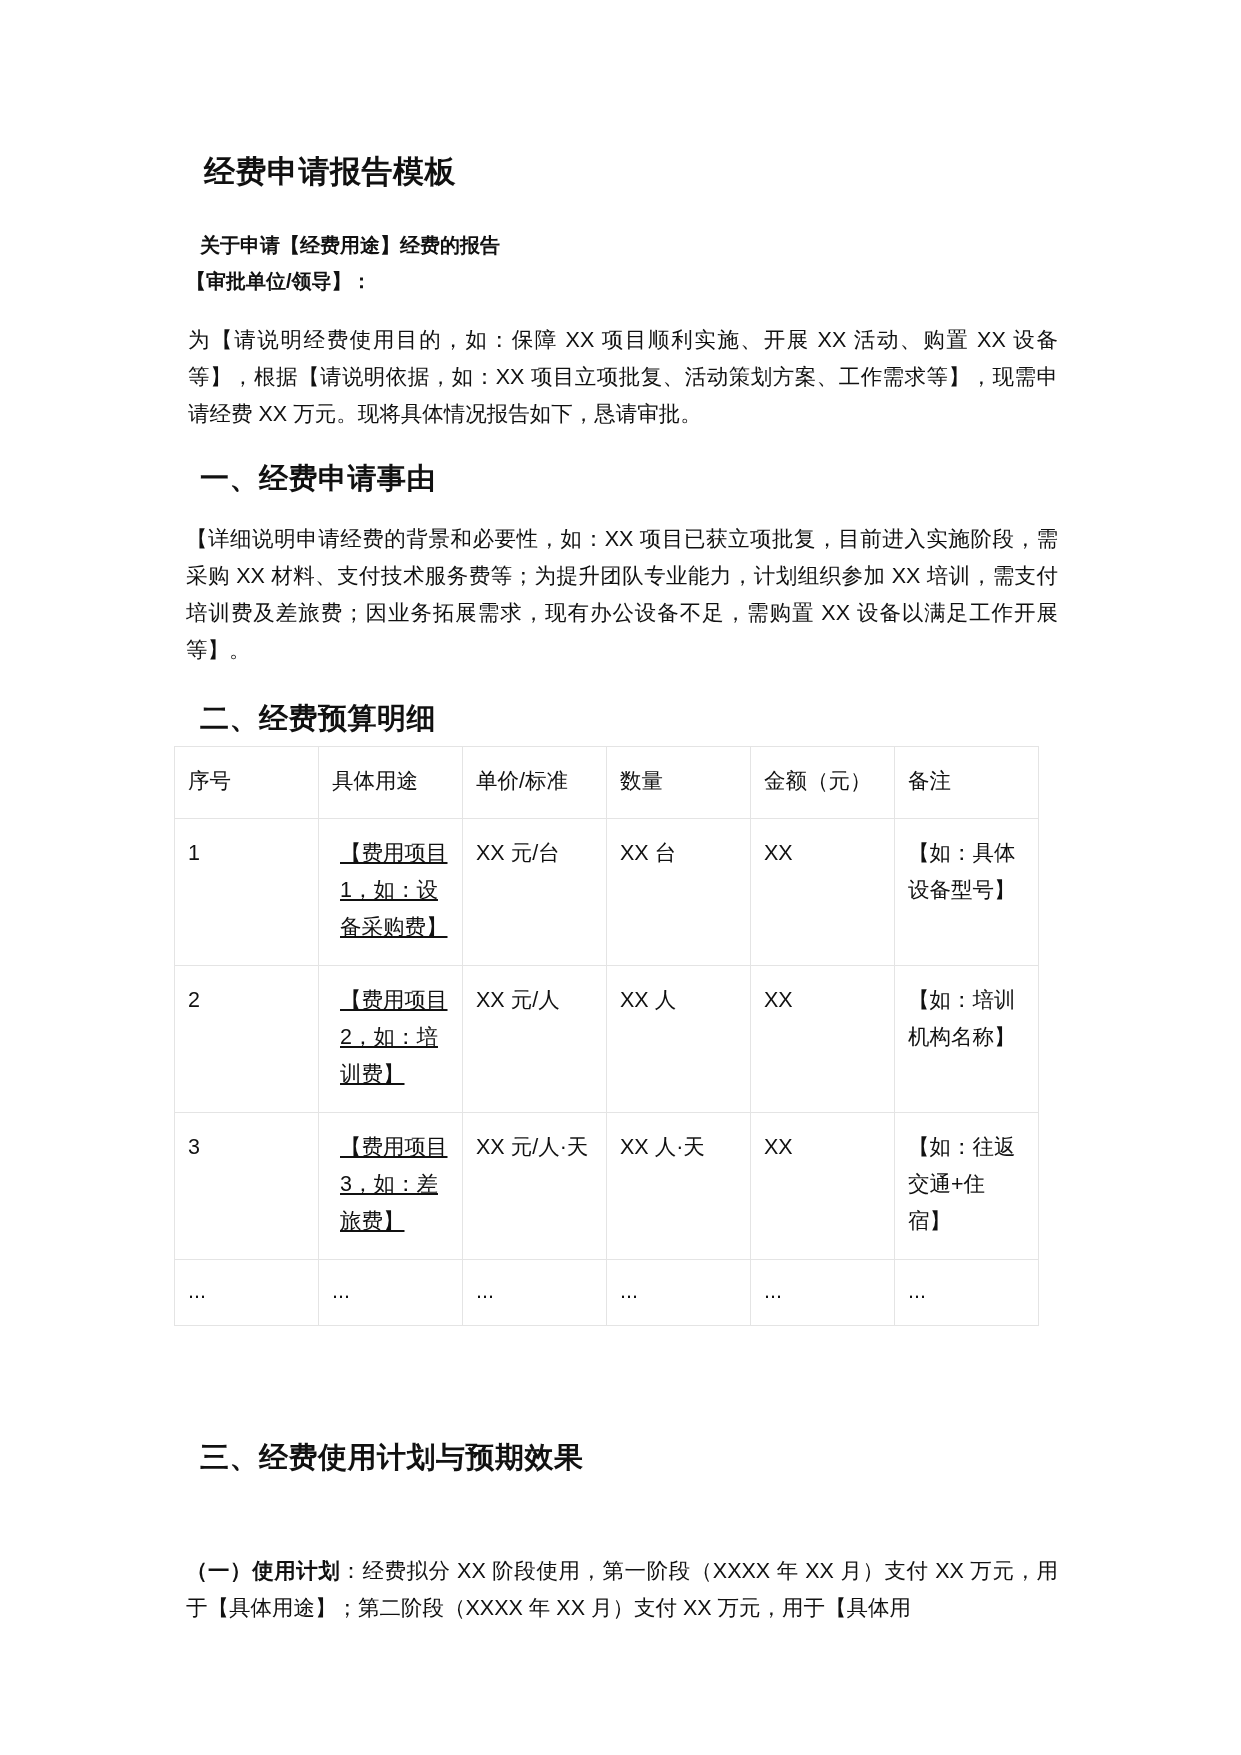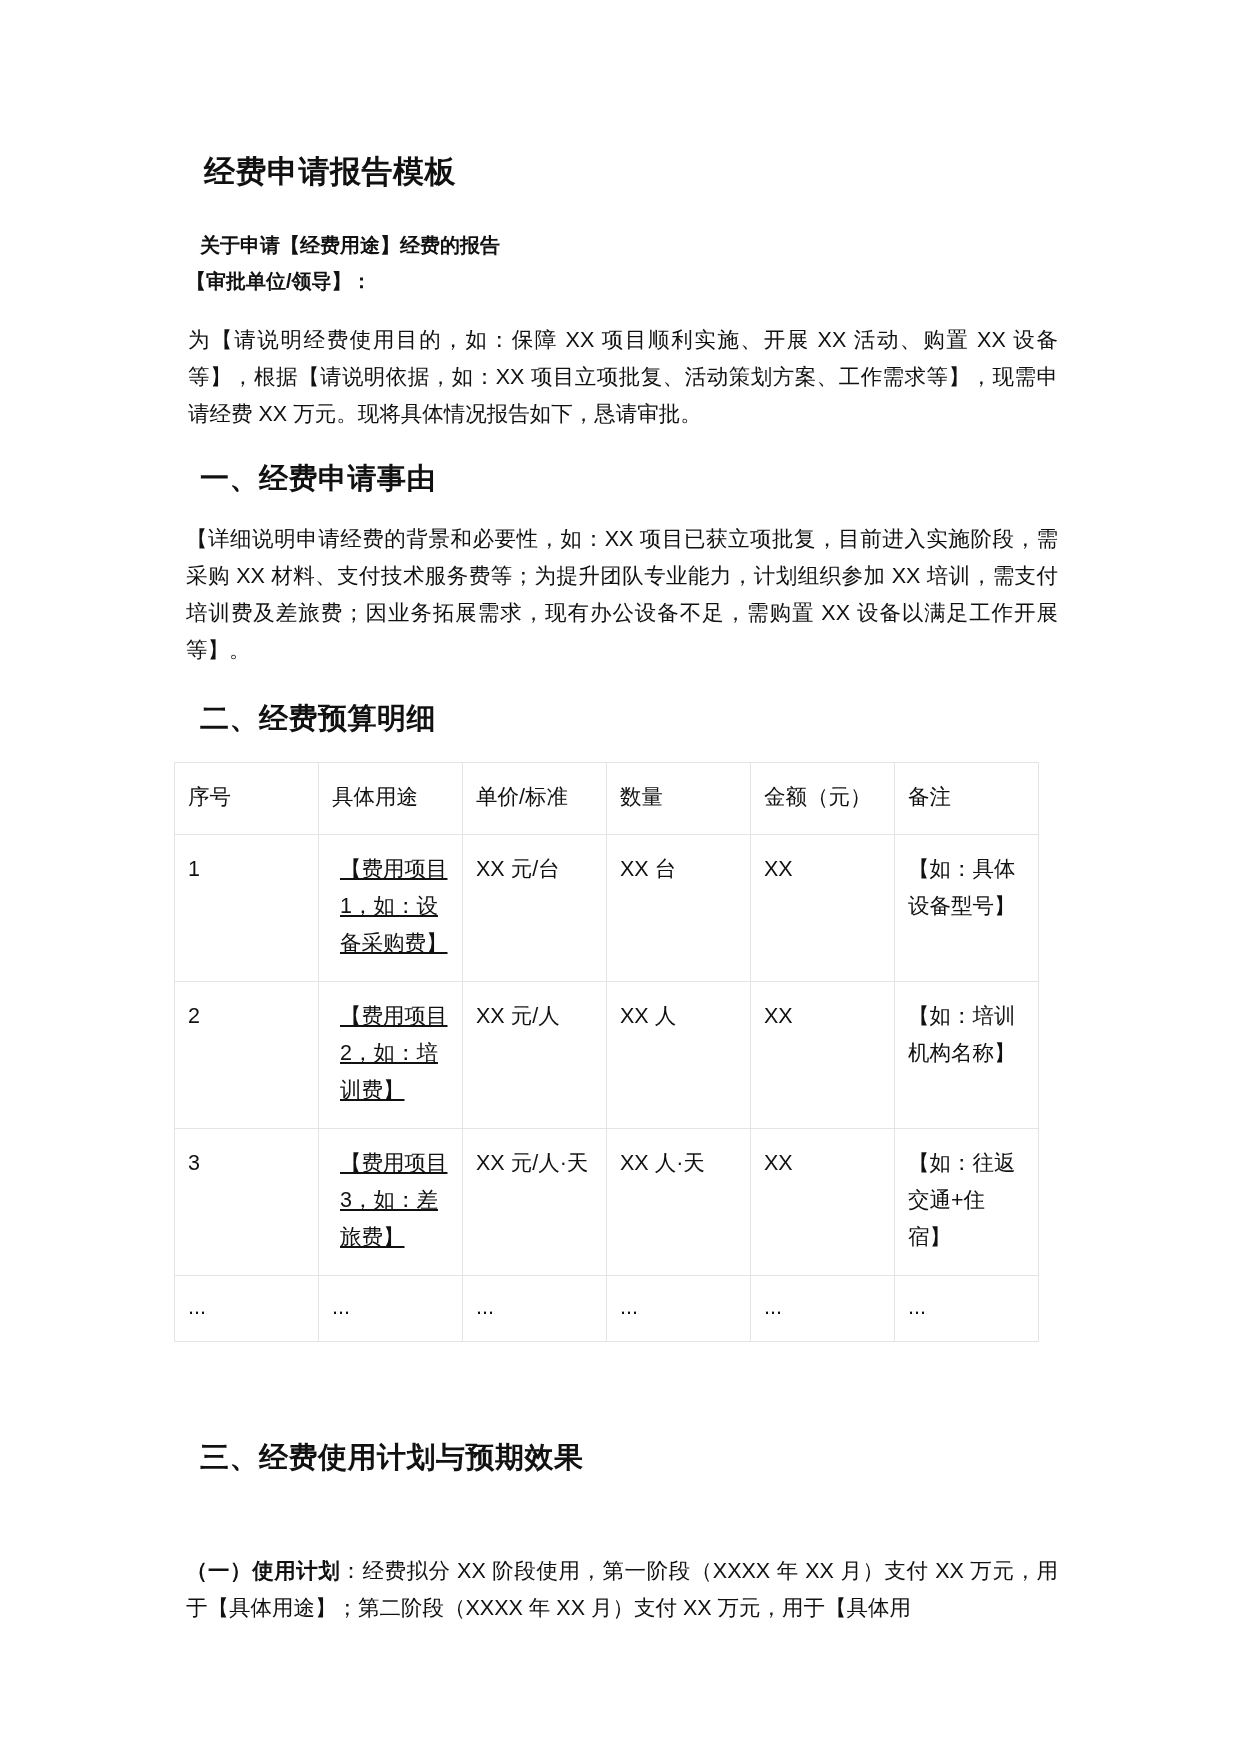--- a/index.html
+++ b/index.html
@@ -75,21 +75,21 @@
       letter-spacing: 0.5px;
     }
     .h1 { top: 458px; }
     .h2 { top: 698px; }
     .h3 { top: 1437px; }
     .bold { font-weight: bold; }
 
     .budget-table {
       position: absolute;
       left: 174px;
-      top: 762px;
+      top: 746px;
       border-collapse: collapse;
       table-layout: fixed;
       width: 865px;
       border-radius: 18px;
     }
     .budget-table td {
       border: 1.5px solid #e4e4e4;
       vertical-align: top;
       padding: 14px 13px 0 13px;
       font-size: 21.5px;

